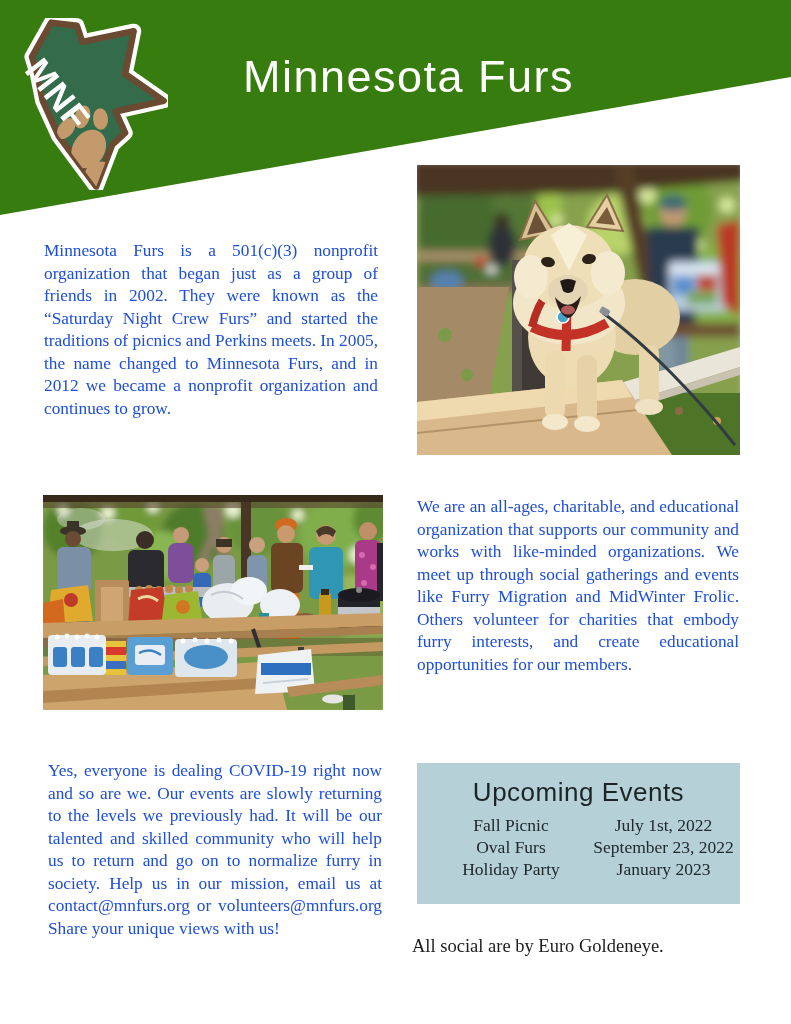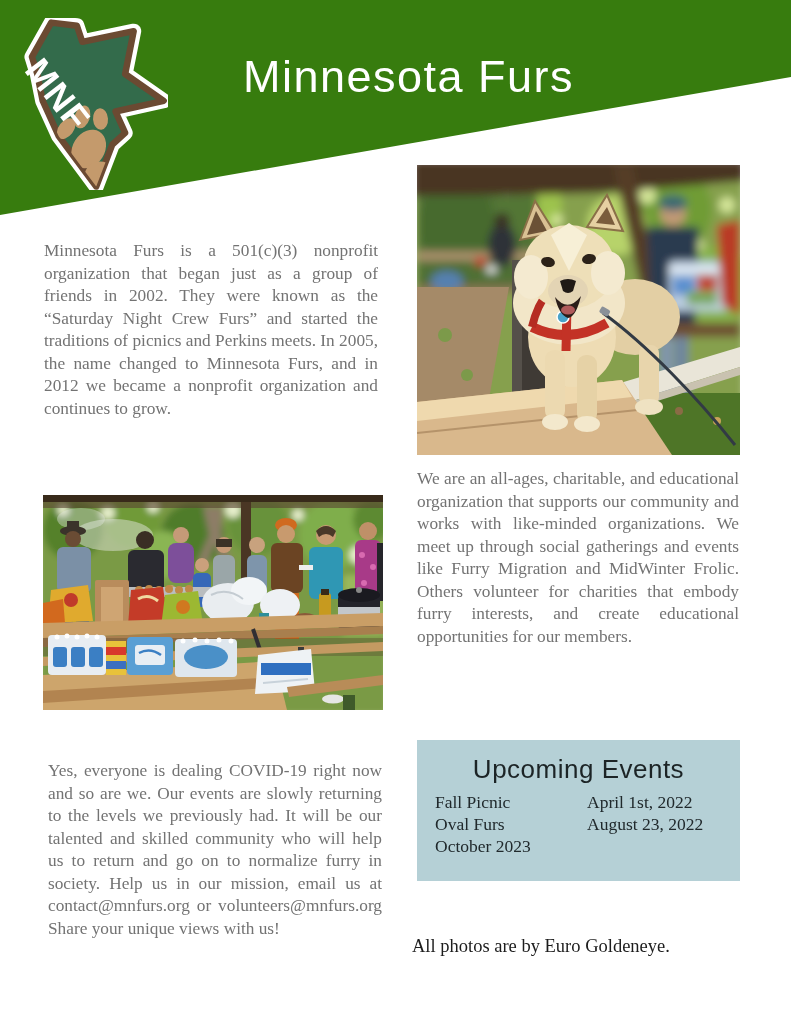--- a/index.html
+++ b/index.html
@@ -23,37 +23,37 @@
     margin-top:18px;
   }
   .logo { position:absolute; left:18px; top:18px; width:150px; height:172px; }
   
   .photo { position:absolute; overflow:hidden; }
   .photo svg { display:block; }
   .photo-dog { left:417px; top:165px; width:323px; height:290px; }
   .photo-picnic { left:43px; top:495px; width:340px; height:215px; }
   
   .para {
-    position:absolute; text-align:justify; color:#737373;
+    position:absolute; text-align:justify; color:#1d4ed8;
     font-size:17.3px; line-height:22.5px;
   }
   .para-history { left:44px;  top:240px; width:334px; }
-  .para-mission { left:417px; top:468px; width:322px; }
+  .para-mission { left:417px; top:496px; width:322px; }
   .para-covid   { left:48px;  top:760px; width:334px; }
   
   .events {
-    position:absolute; left:417px; top:740px; width:323px; height:141px;
+    position:absolute; left:417px; top:763px; width:323px; height:141px;
     padding-top:14px;
   }
   .events-title {
     text-align:center; color:#1c2426;
     font-family:"Liberation Sans", sans-serif;
     font-weight:300; font-size:26px; letter-spacing:0.5px;
   }
-  .event-grid { margin:7px 0 8px 18px; }
+  .event-grid { margin:7px 0 8px 18px;text-align:center; }
   .event-row { display:grid; grid-template-columns:152px 1fr; }
   .event-row span {
     font-size:17.5px; line-height:21.8px; color:#20292c;
     font-variant-numeric:oldstyle-nums;
   }
   
   .credit {
     position:absolute; left:412px; top:936px;
     font-size:18.5px; color:#1d1d1d;
   }
@@ -336,27 +336,28 @@
 
   <p class="para para-mission">We are an all-ages, charitable, and educational organization that supports our community and works with like-minded organizations. We meet up through social gatherings and events like Furry Migration and MidWinter Frolic. Others volunteer for charities that embody furry interests, and create educational opportunities for our members.</p>
 
   <p class="para para-covid">Yes, everyone is dealing COVID-19 right now and so are we. Our events are slowly returning to the levels we previously had. It will be our talented and skilled community who will help us to return and go on to normalize furry in society. Help us in our mission, email us at contact@mnfurs.org or volunteers@mnfurs.org Share your unique views with us!</p>
 
   <div class="events" style="background-color: rgb(181, 208, 214);">
     <div class="events-title">Upcoming Events</div>
     <div class="event-grid">
       <div class="event-row">
         <span>Fall Picnic</span>
-        <span>April 1st, 2022</span>
+        <span>July 1st, 2022</span>
       </div>
       <div class="event-row">
         <span>Oval Furs</span>
-        <span>August 23, 2022</span>
+        <span>September 23, 2022</span>
       </div>
       <div class="event-row">
-        <span>October 2023</span>
+        <span>Holiday Party</span>
+        <span>January 2023</span>
       </div>
     </div>
   </div>
 
-  <div class="credit">All photos are by Euro Goldeneye.</div>
+  <div class="credit">All social are by Euro Goldeneye.</div>
 
 </div>
 
 </body></html>

